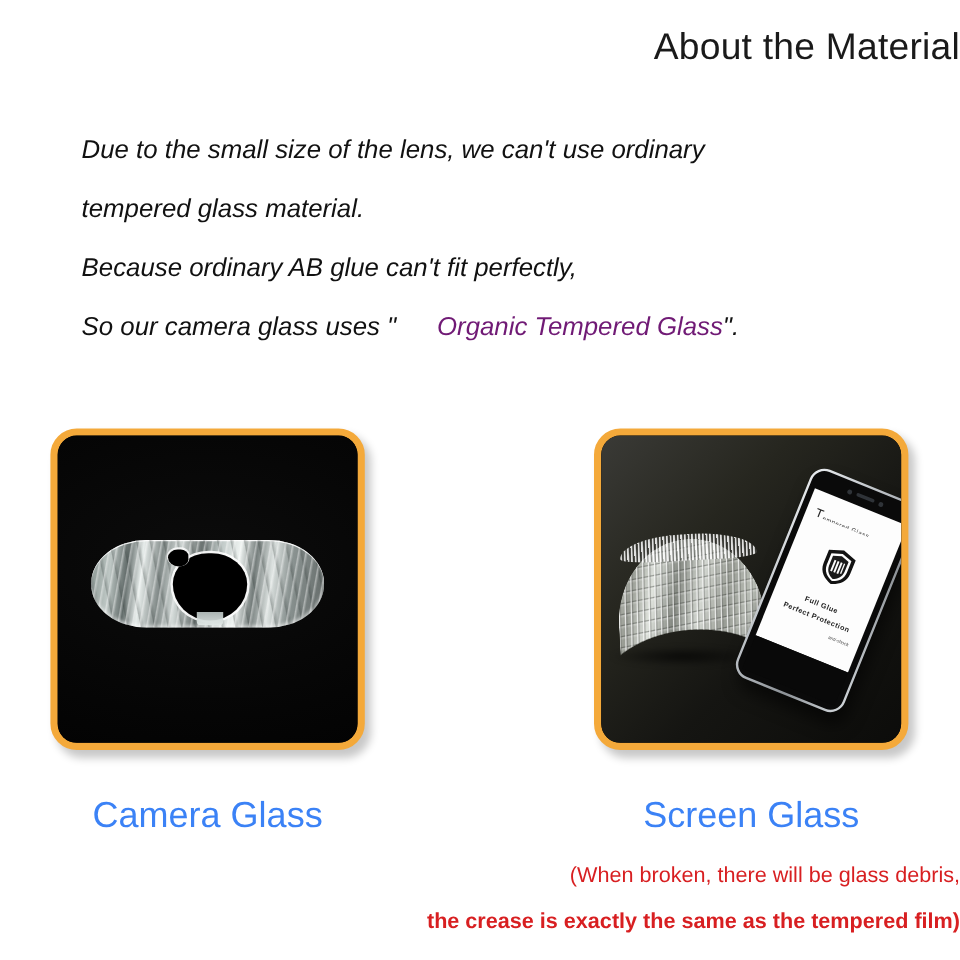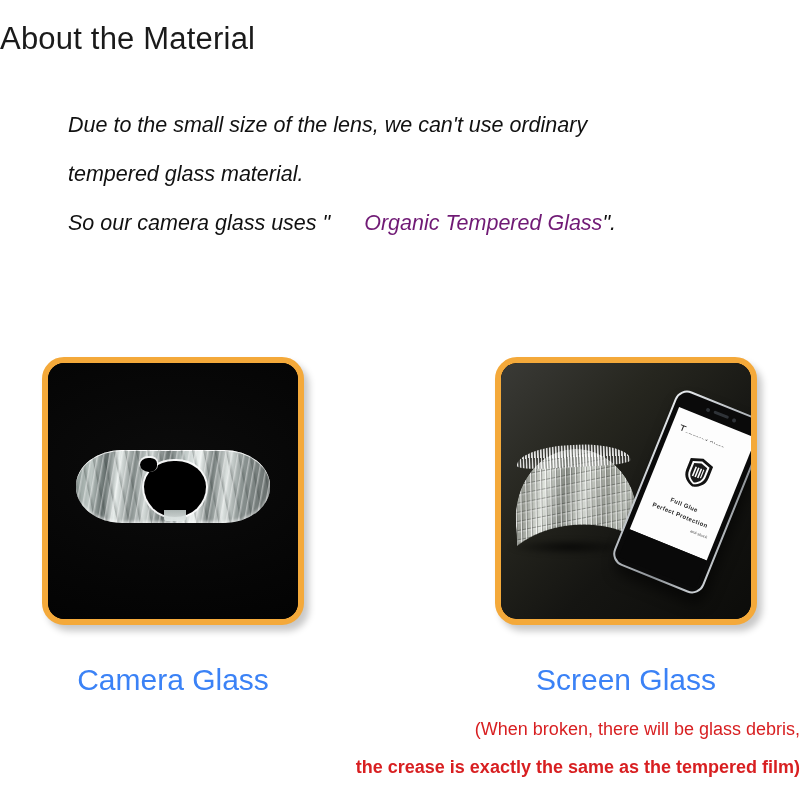--- a/index.html
+++ b/index.html
@@ -15,21 +15,21 @@
     font-family: "Liberation Sans", sans-serif;
     color: #111111;
   }
 
   
   .page-title {
     position: absolute;
     top: 20px;
     left: 0;
     width: 800px;
-    text-align: left;
+    text-align: right;
     font-size: 31px;
     font-weight: 400;
     line-height: 38px;
     letter-spacing: 0.2px;
     color: #1a1a1a;
   }
 
   
   .copy-block {
     position: absolute;
@@ -351,20 +351,21 @@
   .footnote.l2 { top: 748px; font-weight: bold; }
 </style>
 </head>
 <body>
 
 <div class="page-title">About the Material</div>
 
 <div class="copy-block">
   <div class="copy-line">Due to the small size of the lens, we can't use ordinary</div>
   <div class="copy-line">tempered glass material.</div>
+  <div class="copy-line">Because ordinary AB glue can't fit perfectly,</div>
   <div class="copy-line"><span>So our camera glass uses "</span><span class="accent-red">Organic Tempered Glass</span><span>".</span></div>
 </div>
 
 <div class="card left">
   <div class="photo photo-camera">
     <div class="lens-film">
       <div class="lens-streaks"></div>
       <div class="lens-cut"></div>
       <div class="lens-notch"></div>
       <div class="lens-tab"></div>

